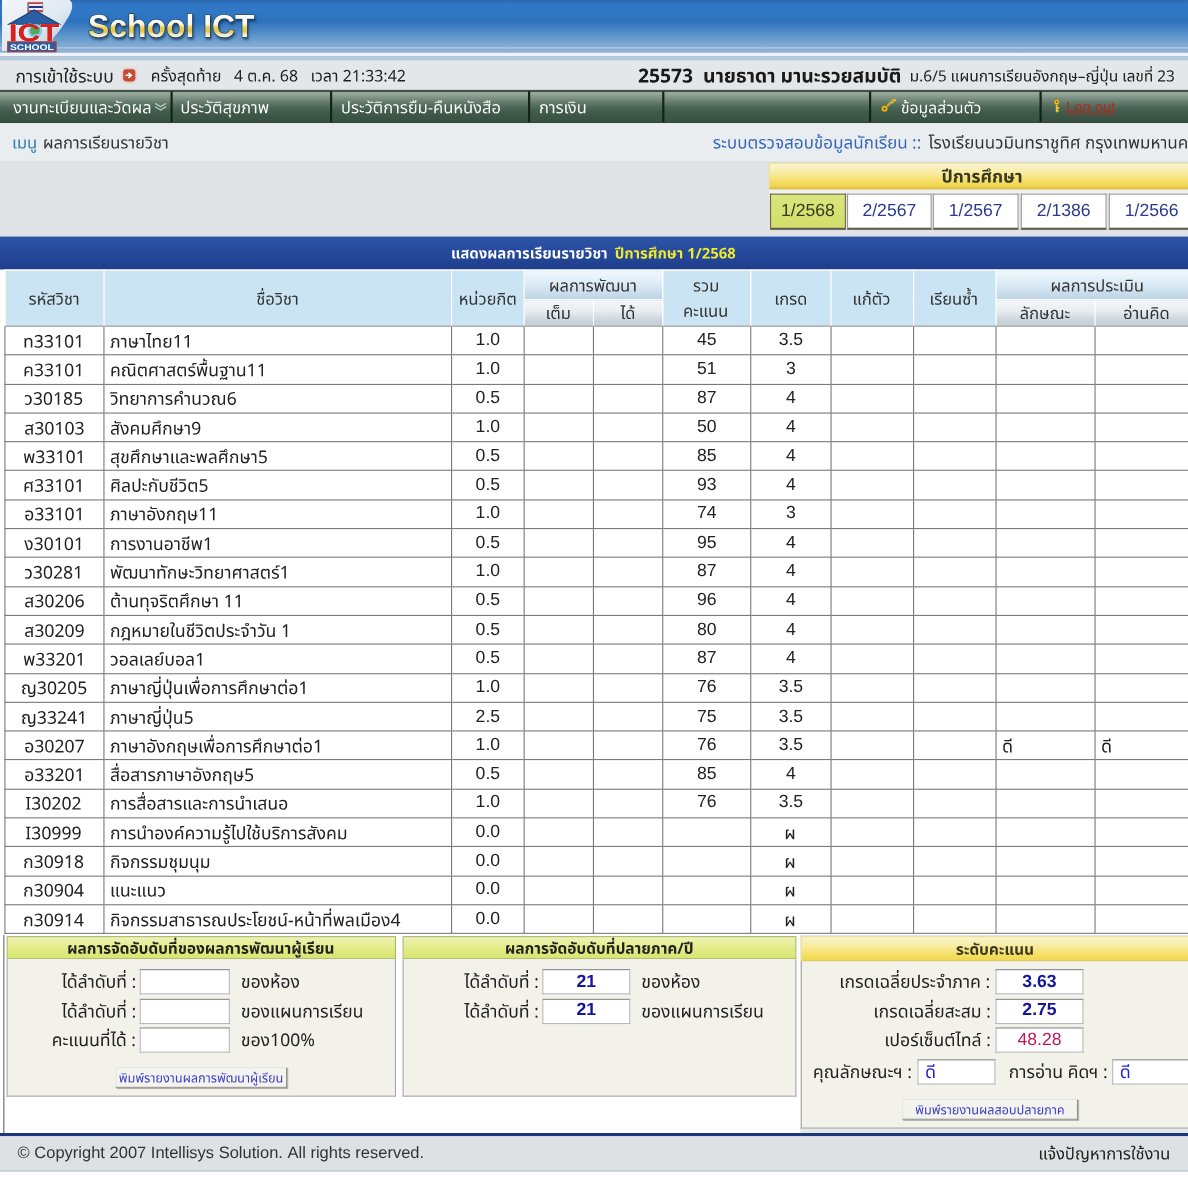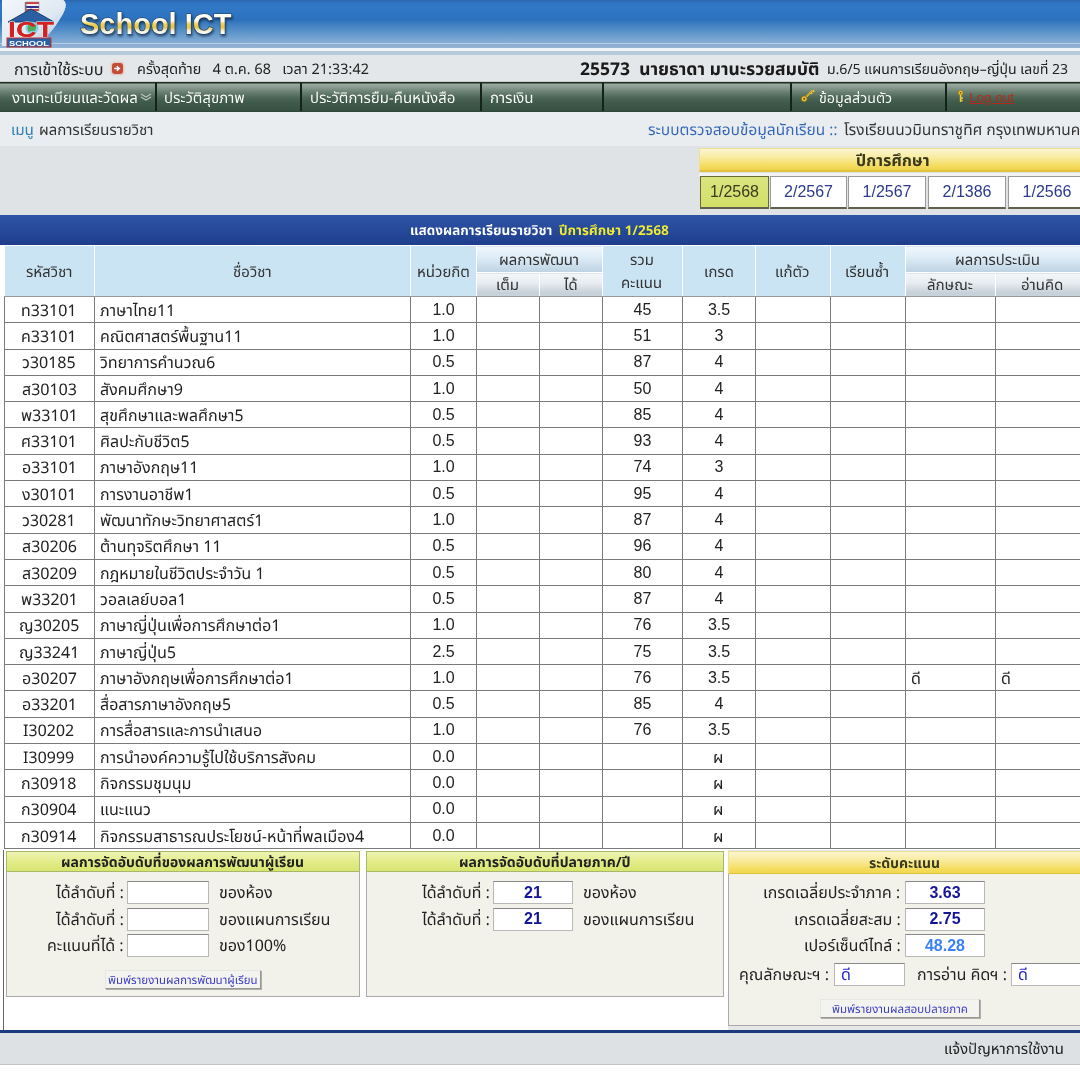--- a/index.html
+++ b/index.html
@@ -2322,21 +2322,21 @@
           <use href="#q219" x="64.6" y="18"></use>
           <use href="#q211" x="64.6" y="18"></use>
           <use href="#q205" x="69.5" y="18"></use>
           <use href="#q237" x="79.2" y="18"></use>
           <use href="#q219" x="88.3" y="18"></use>
           <use href="#q282" x="92.5" y="18"></use>
         </g>
       </svg>
     </div>
 <div class="abs" style="left:905px;top:934px;width:78px;height:21px;background:#fff;border:1px solid #b8b8b8;border-top-color:#888;display:flex;align-items:center;justify-content:center">
-      <span style="font-size:16px;color:#3b82f6;font-weight:bold">48.28</span>
+      <span style="font-size:16px;color:#be185d;font-weight:normal">48.28</span>
     </div>
 <div class="abs" style="left:739px;top:963px;height:22px;display:flex;align-items:center">
       <svg width="92" height="24" viewBox="0 0 92 24" style="vertical-align:middle;">
         <g fill="#222">
           <use href="#q213" x="0" y="18"></use>
           <use href="#q235" x="10" y="18"></use>
           <use href="#q214" x="9.8" y="18"></use>
           <use href="#q237" x="24.4" y="18"></use>
           <use href="#q230" x="33.4" y="18"></use>
           <use href="#q1" x="33.5" y="18"></use>
@@ -2408,20 +2408,21 @@
           <use href="#q289" x="105.7" y="13"></use>
           <use href="#q290" x="110.4" y="13"></use>
           <use href="#q317" x="117.2" y="13"></use>
           <use href="#q289" x="124.2" y="13"></use>
           <use href="#q318" x="128.8" y="13"></use>
         </g>
       </svg>
     </div>
 <div class="abs" style="left:0;top:1030px;width:1080px;height:3px;background:#1b3a7e"></div>
 <div class="abs" style="left:0;top:1033px;width:1080px;height:31px;background:#dee1e3;border-bottom:1px solid #c0c4c6"></div>
+<div class="abs" style="left:16px;top:1033px;height:31px;display:flex;align-items:center;font-size:15px;color:#333">© Copyright 2007 <span style="font-weight:normal">&nbsp;Intellisys Solution.</span>&nbsp;All rights reserved.</div>
 <div class="abs" style="left:944px;top:1033px;height:31px;display:flex;align-items:center">
       <svg width="121" height="23" viewBox="0 0 121 23" style="vertical-align:middle;">
         <g fill="#222">
           <use href="#q92" x="0" y="17"></use>
           <use href="#q319" x="8.1" y="17"></use>
           <use href="#q197" x="16.2" y="17"></use>
           <use href="#q83" x="16.1" y="17"></use>
           <use href="#q98" x="24.1" y="17"></use>
           <use href="#q320" x="33.2" y="17"></use>
           <use href="#q321" x="33.2" y="17"></use>

